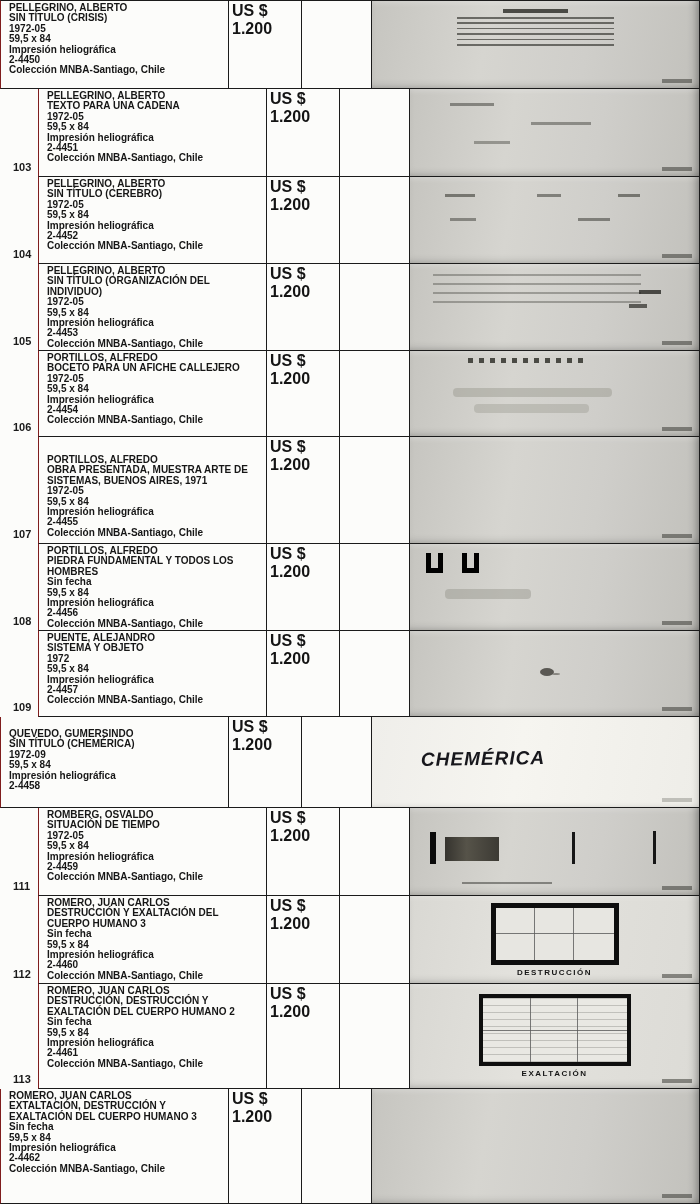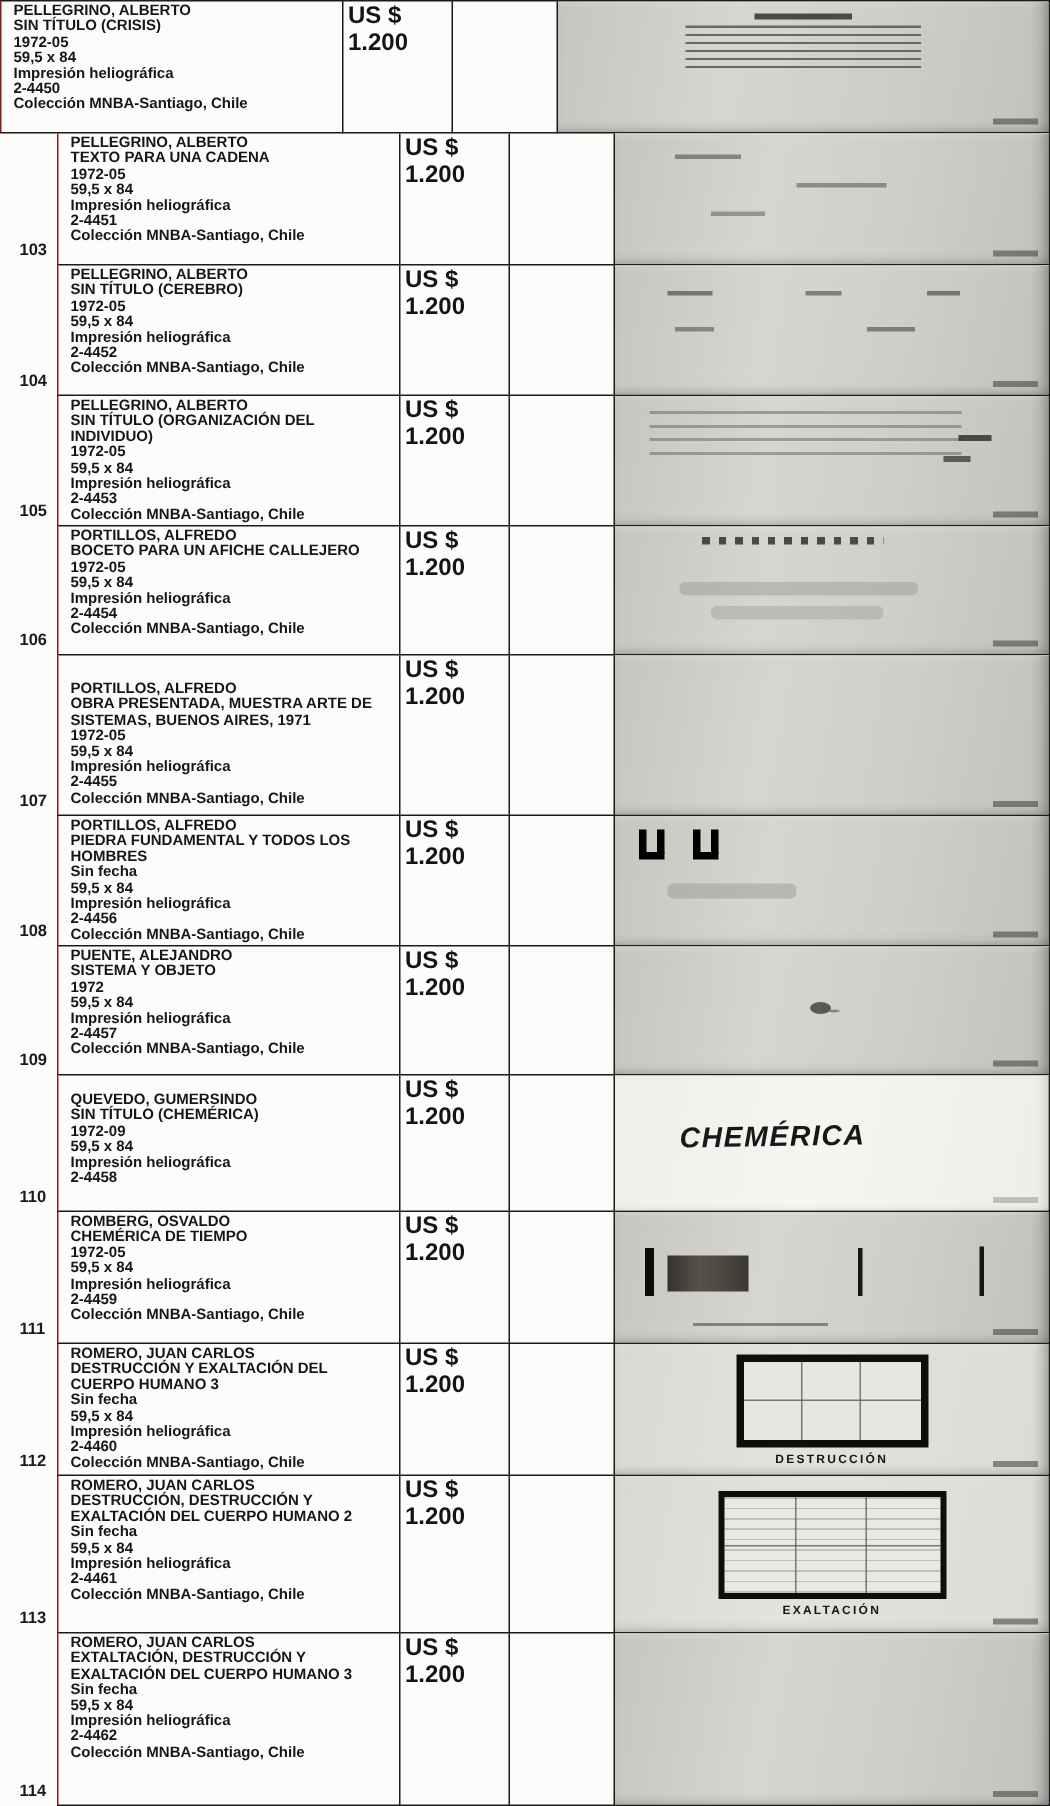--- a/index.html
+++ b/index.html
@@ -296,21 +296,20 @@
     <div class="cell b price">US $ 1.200</div>
     <div class="cell b blank"></div>
     <div class="cell b imgc">
       <div class="thumb">
         <div class="deco blob1"></div>
       </div>
     </div>
   </div>
 
   <div class="row">
-    <div class="cell num">110</div>
     <div class="cell b desc">
       <div>QUEVEDO, GUMERSINDO</div>
       <div>SIN TÍTULO (CHEMÉRICA)</div>
       <div>1972-09</div>
       <div>59,5 x 84</div>
       <div>Impresión heliográfica</div>
       <div>2-4458</div>
       <div></div>
     </div>
     <div class="cell b price">US $ 1.200</div>
@@ -319,21 +318,21 @@
       <div class="thumb t9">
         <span class="hand">CHEMÉRICA</span>
       </div>
     </div>
   </div>
 
   <div class="row">
     <div class="cell num">111</div>
     <div class="cell b desc">
       <div>ROMBERG, OSVALDO</div>
-      <div>CHEMÉRICA DE TIEMPO</div>
+      <div>SITUACIÓN DE TIEMPO</div>
       <div>1972-05</div>
       <div>59,5 x 84</div>
       <div>Impresión heliográfica</div>
       <div>2-4459</div>
       <div>Colección MNBA-Santiago, Chile</div>
     </div>
     <div class="cell b price">US $ 1.200</div>
     <div class="cell b blank"></div>
     <div class="cell b imgc">
       <div class="thumb">
@@ -382,21 +381,20 @@
     <div class="cell b blank"></div>
     <div class="cell b imgc">
       <div class="thumb t12">
         <div class="frame2"></div>
         <div class="cap">EXALTACIÓN</div>
       </div>
     </div>
   </div>
 
   <div class="row">
-    <div class="cell num">114</div>
     <div class="cell b desc">
       <div>ROMERO, JUAN CARLOS</div>
       <div>EXTALTACIÓN, DESTRUCCIÓN Y EXALTACIÓN DEL CUERPO HUMANO 3</div>
       <div>Sin fecha</div>
       <div>59,5 x 84</div>
       <div>Impresión heliográfica</div>
       <div>2-4462</div>
       <div>Colección MNBA-Santiago, Chile</div>
     </div>
     <div class="cell b price">US $ 1.200</div>

